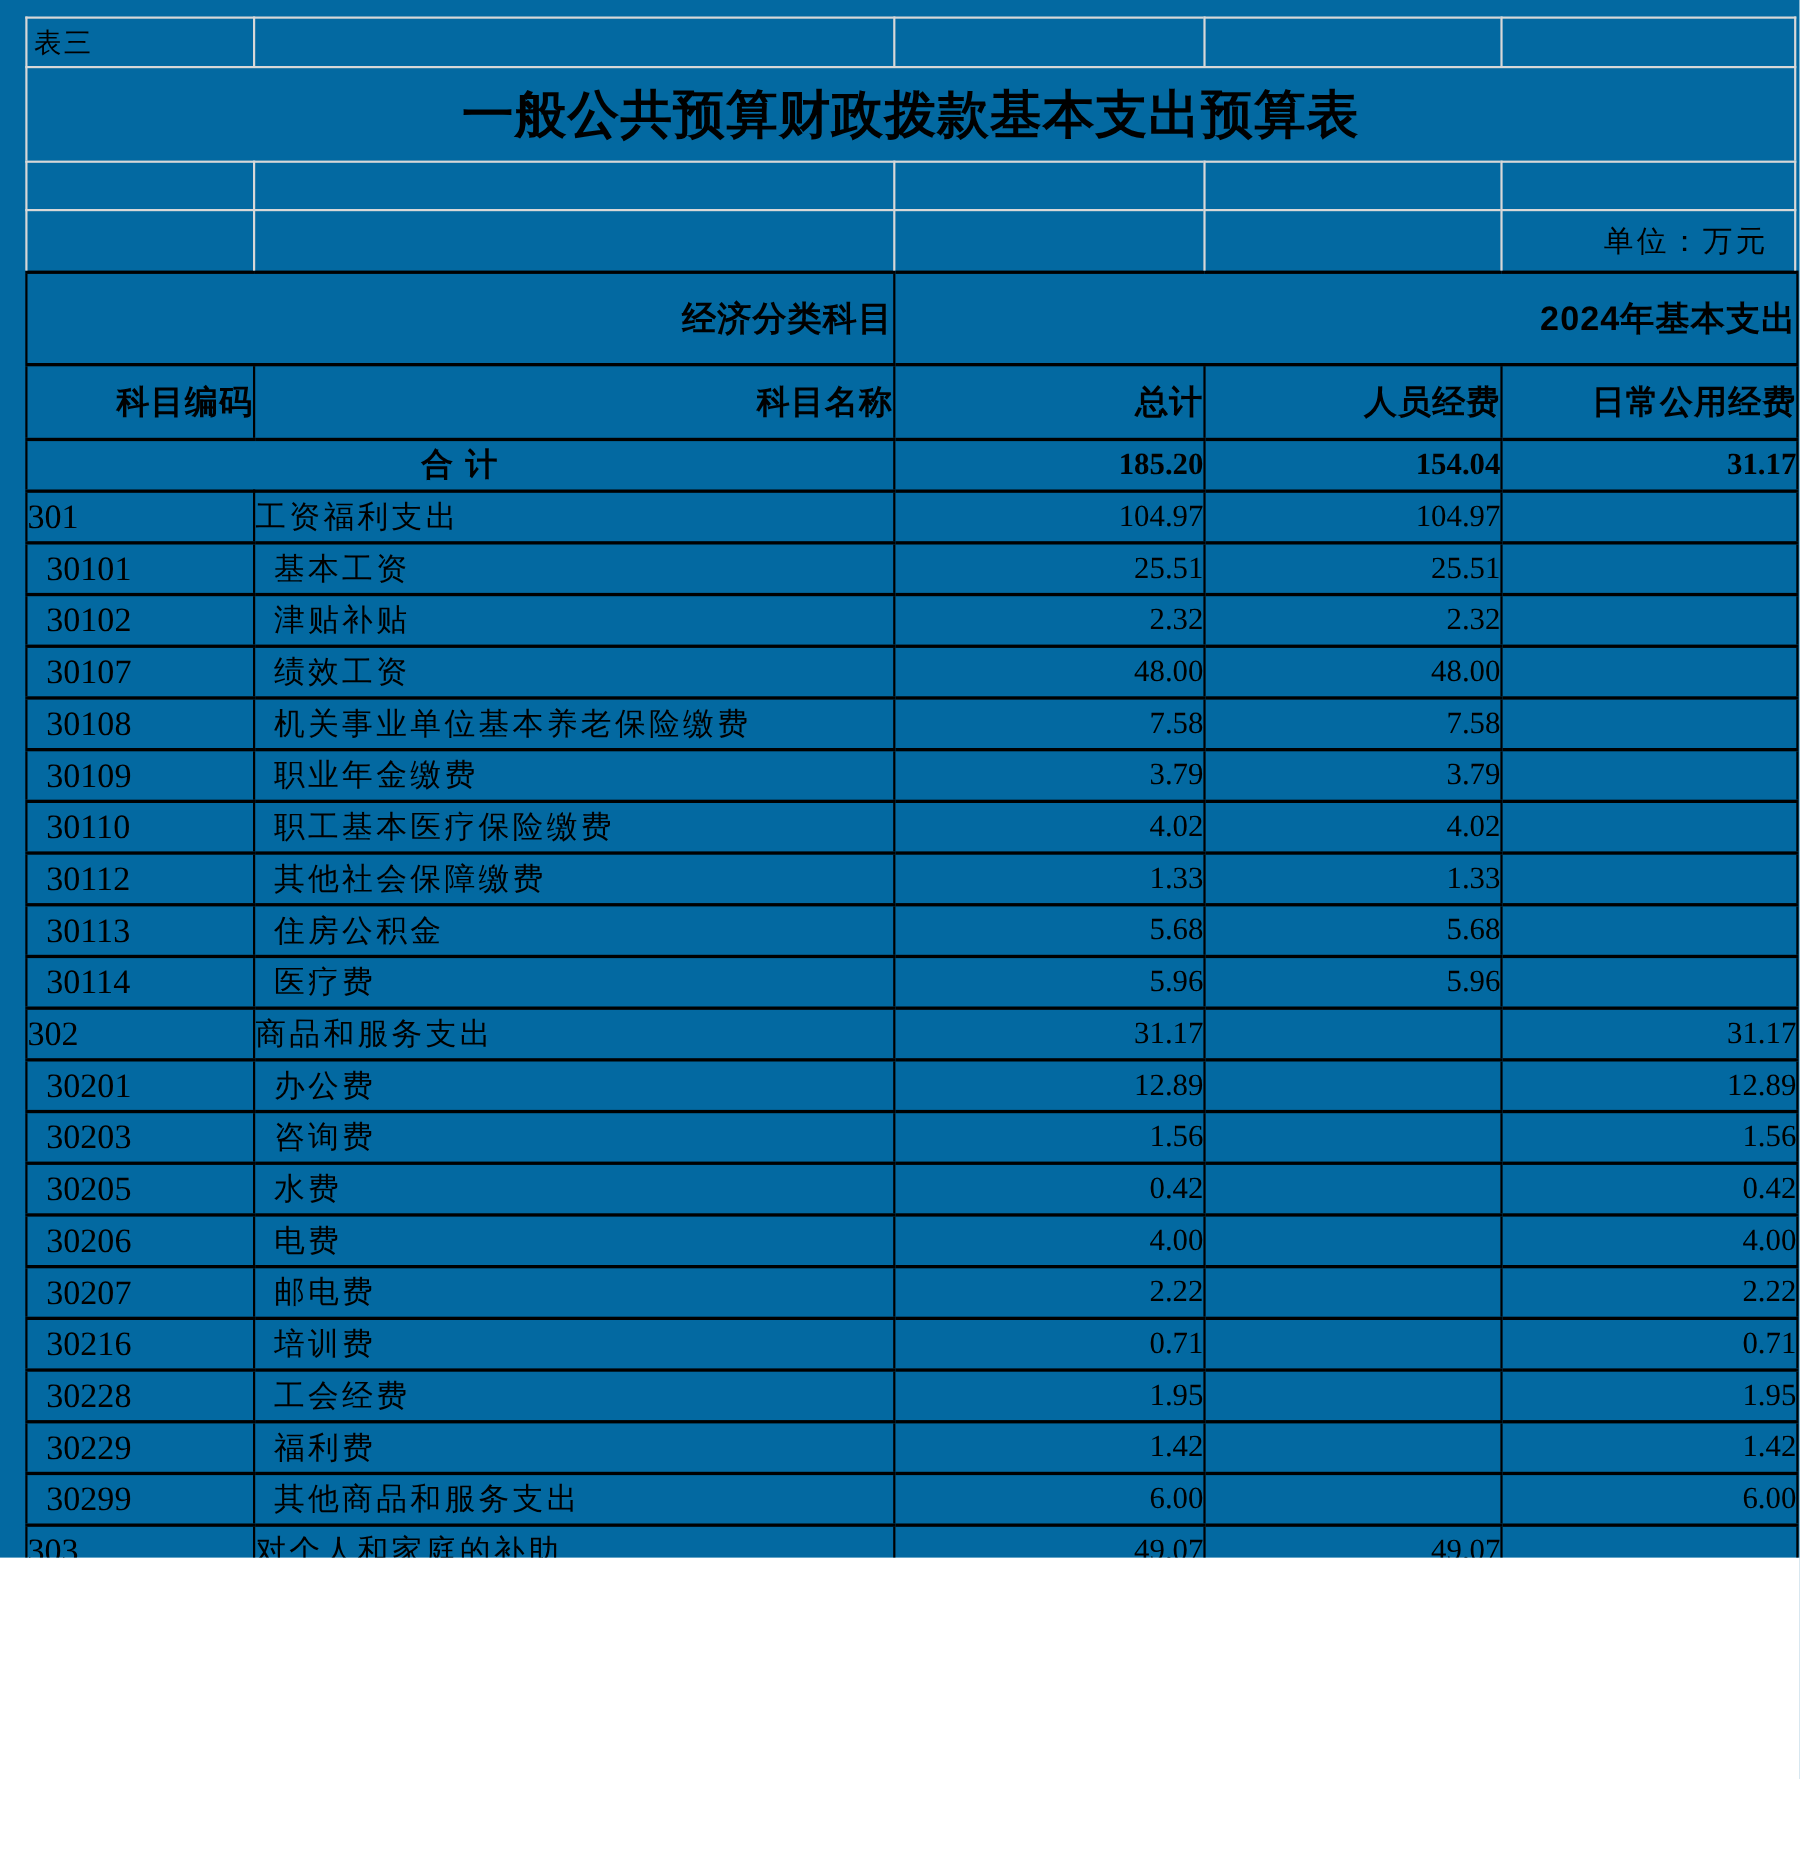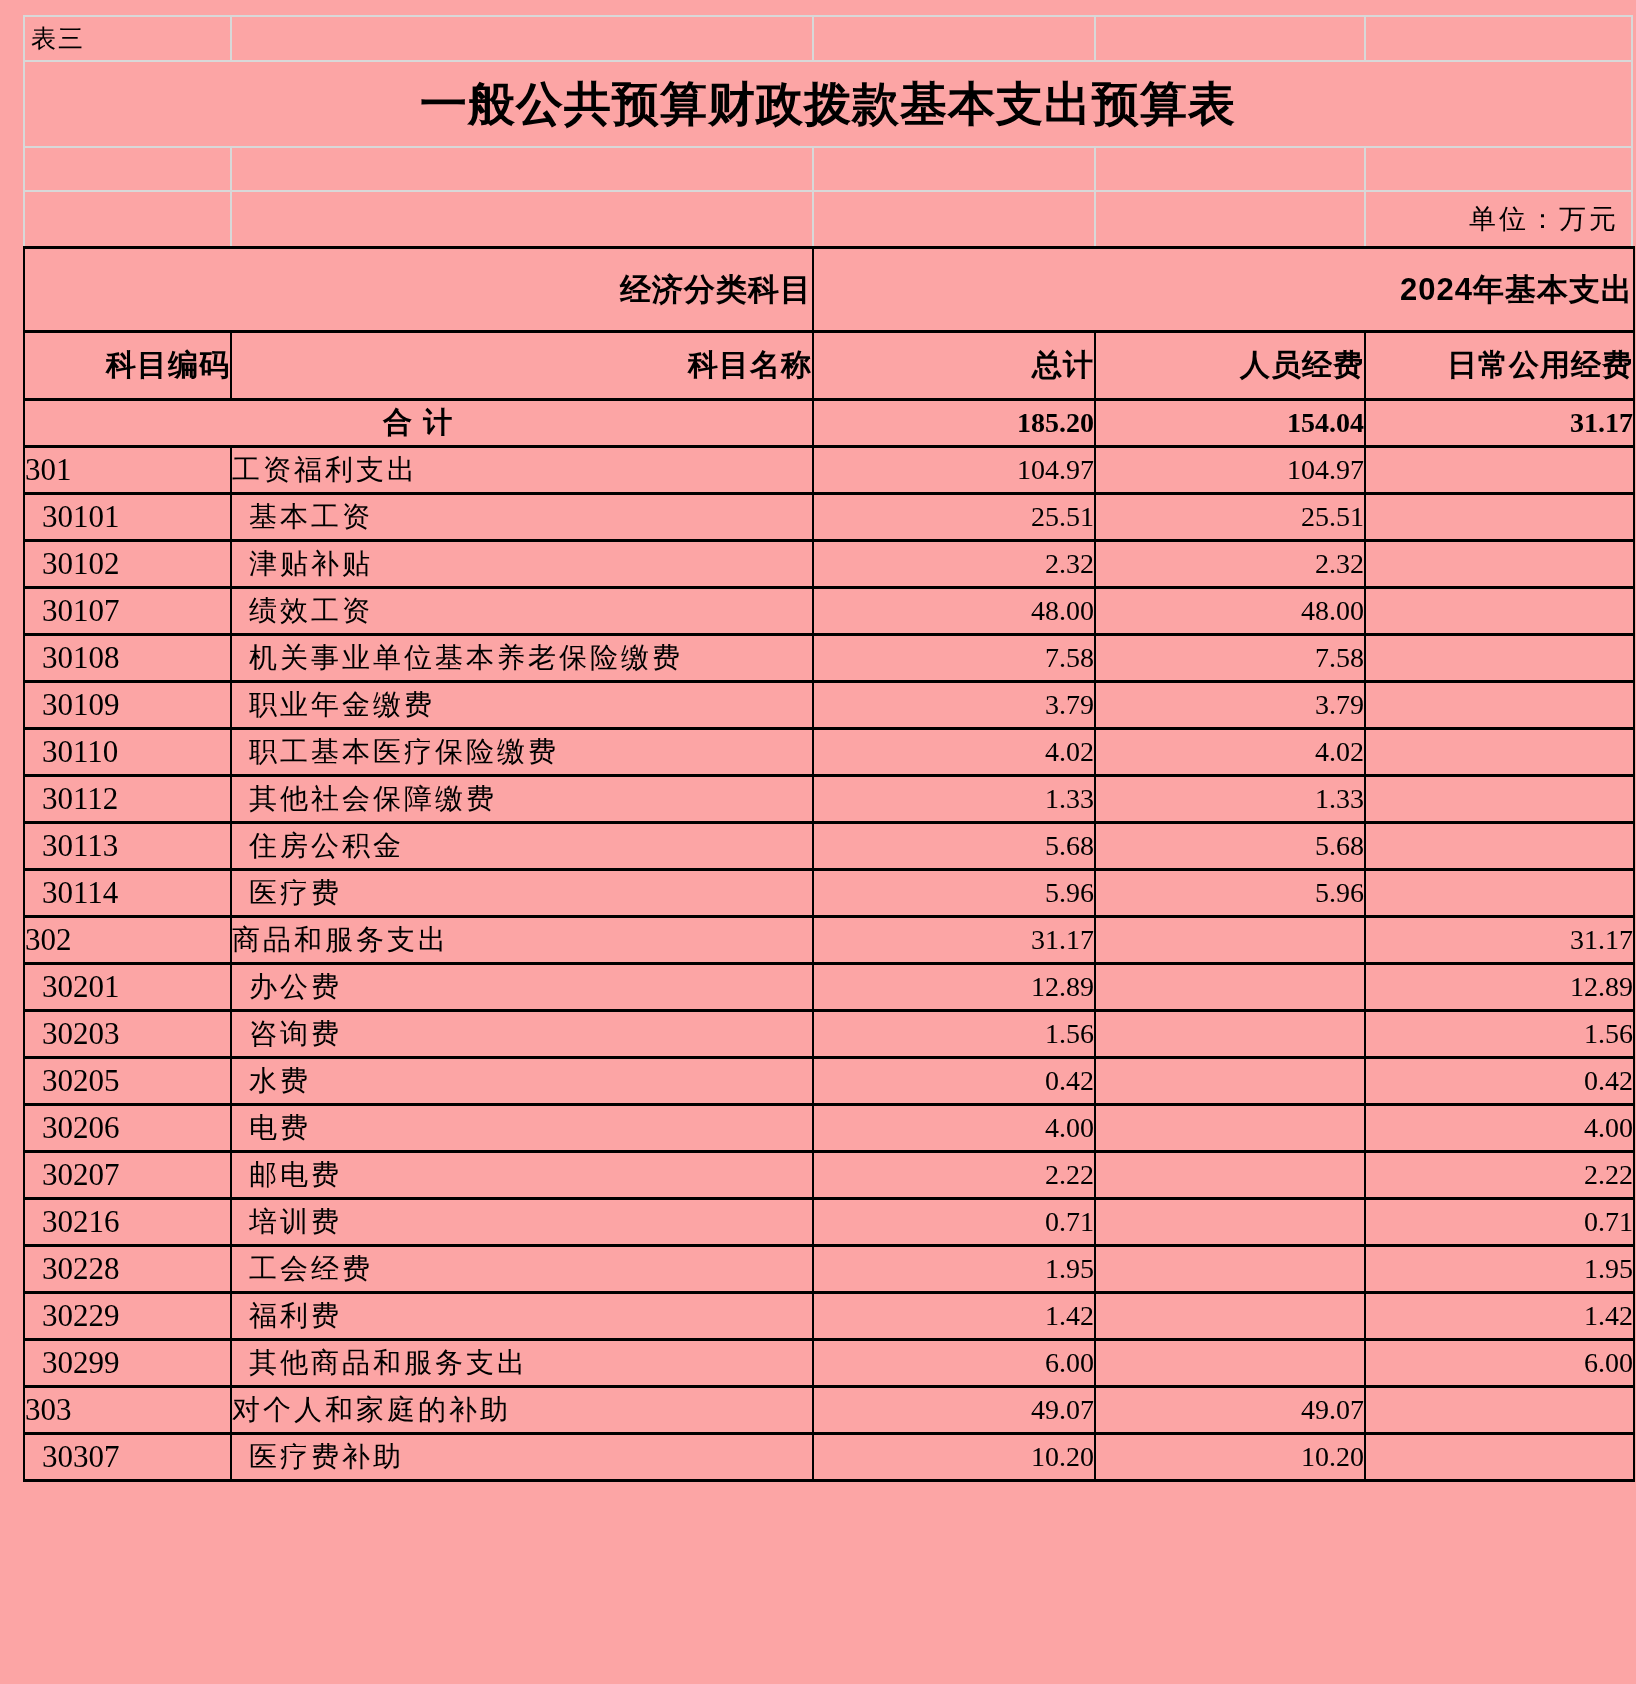--- a/index.html
+++ b/index.html
@@ -1,42 +1,42 @@
 <!DOCTYPE html>
 <html><head>
 <meta charset="utf-8">
 <style>
   html, body { margin:0; padding:0; background:#ffffff; }
   body {
     width:1636px; height:1684px;
     font-family:"Liberation Serif","DejaVu Serif",serif;
     color:#000;
   }
-  .page { position:relative; width:1636px; height:1684px; overflow:hidden; background:#fca5a5; }
+  .page { position:relative; width:1636px; height:1416px; overflow:hidden; background:#0369a1; }
   .sheet { position:absolute; left:23px; top:15px; width:1610px; }
 
   
   .g-row { display:grid; grid-template-columns:207px 582px 282px 270px 269px; box-sizing:border-box; }
   .g-row .g-cell {
     box-sizing:border-box;
     border-left:2px solid #d8d8d8;
     border-top:2px solid #d8d8d8;
   }
   .g-row .g-cell:last-child { border-right:2px solid #d8d8d8; }
   .row-tag  { height:45px; }
   .row-tag .g-cell { display:flex; align-items:center; }
   .tag-text { font-size:25px; padding-left:6px; letter-spacing:2px; }
   .row-title { display:block; height:86px; box-sizing:border-box;
     border-left:2px solid #d8d8d8; border-right:2px solid #d8d8d8; border-top:2px solid #d8d8d8;
     display:flex; align-items:center; justify-content:center; }
   .title-text { font-size:47px; font-weight:bold; letter-spacing:1px; white-space:nowrap; }
   .row-empty { height:44px; }
   .row-unit  { height:56px; border-bottom:0; }
   .row-unit .g-cell { display:flex; align-items:center; justify-content:flex-end; }
-  .unit-text { font-size:27px; letter-spacing:3px; padding-right:12px; white-space:nowrap; }
+  .unit-text { font-size:27px; letter-spacing:3px; padding-right:23px; white-space:nowrap; }
 
   
   table.budget {
     border-collapse:collapse; table-layout:fixed;
     width:1610px;
   }
   table.budget th, table.budget td {
     box-sizing:border-box;
     border:2px solid #000;
     border-top-width:3px; border-bottom-width:3px;

